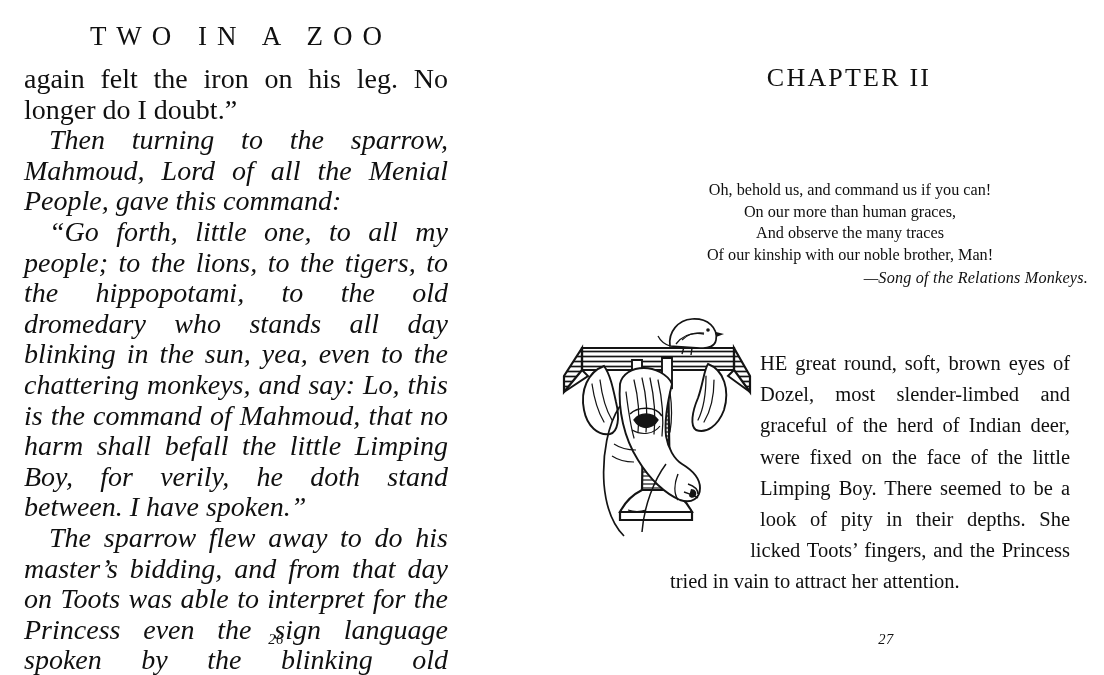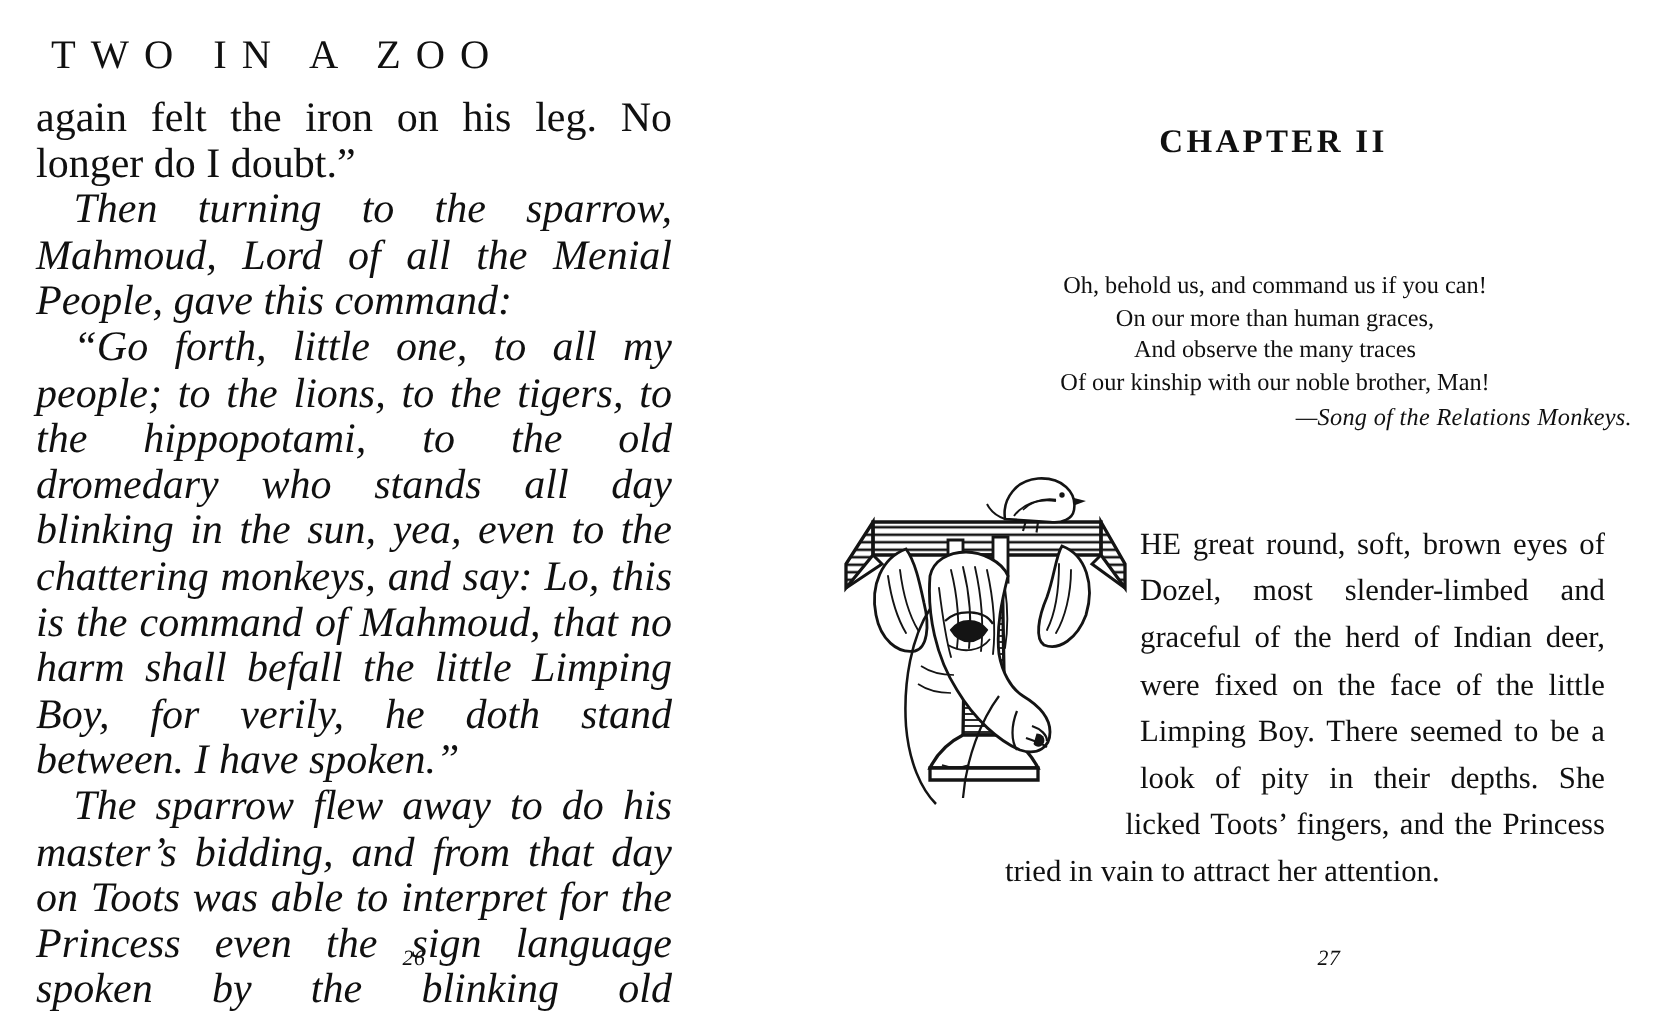--- a/index.html
+++ b/index.html
@@ -32,21 +32,21 @@
   
 
   .running-head {
     position: absolute;
     left: 24px;
     top: 22px;
     width: 424px;
     font-size: 27px;
     letter-spacing: 10px;
     text-indent: 10px;
-    text-align: left;
+    text-align: center;
     line-height: 1.1;
     white-space: nowrap;
   }
 
   .left-body {
     position: absolute;
     left: 24px;
     top: 64px;
     width: 424px;
     font-size: 28px;
@@ -71,28 +71,27 @@
     font-style: italic;
   }
   .folio-left  { left: 0; top: 631px; padding-right: 104px; }
   .folio-right { left: 0; top: 631px; padding-left: 58px; }
 
   
 
   .chapter-title {
     position: absolute;
     left: 0;
-    top: 81px;
+    top: 63px;
     width: 552px;
     text-align: center;
-    font-size: 22px;
+    font-size: 26px;
     letter-spacing: 2.2px;
     padding-left: 42px;
     box-sizing: border-box;
-    font-weight: bold;
   }
 
   .chapter-subtitle {
     position: absolute;
     left: 0;
     top: 138px;
     width: 552px;
     text-align: center;
     font-style: italic;
     font-size: 17px;

